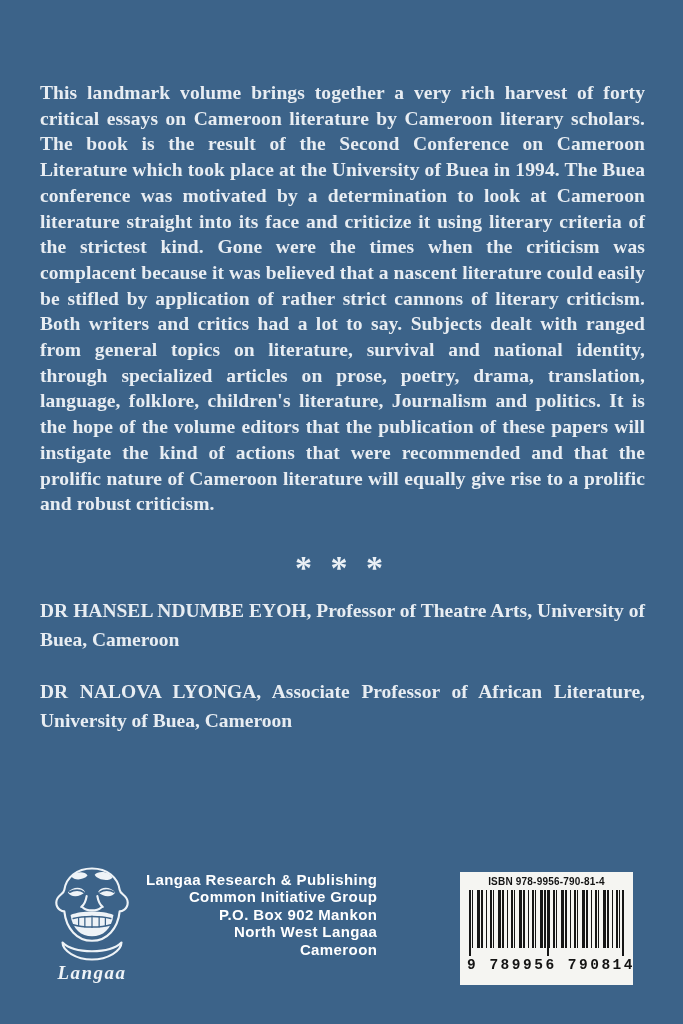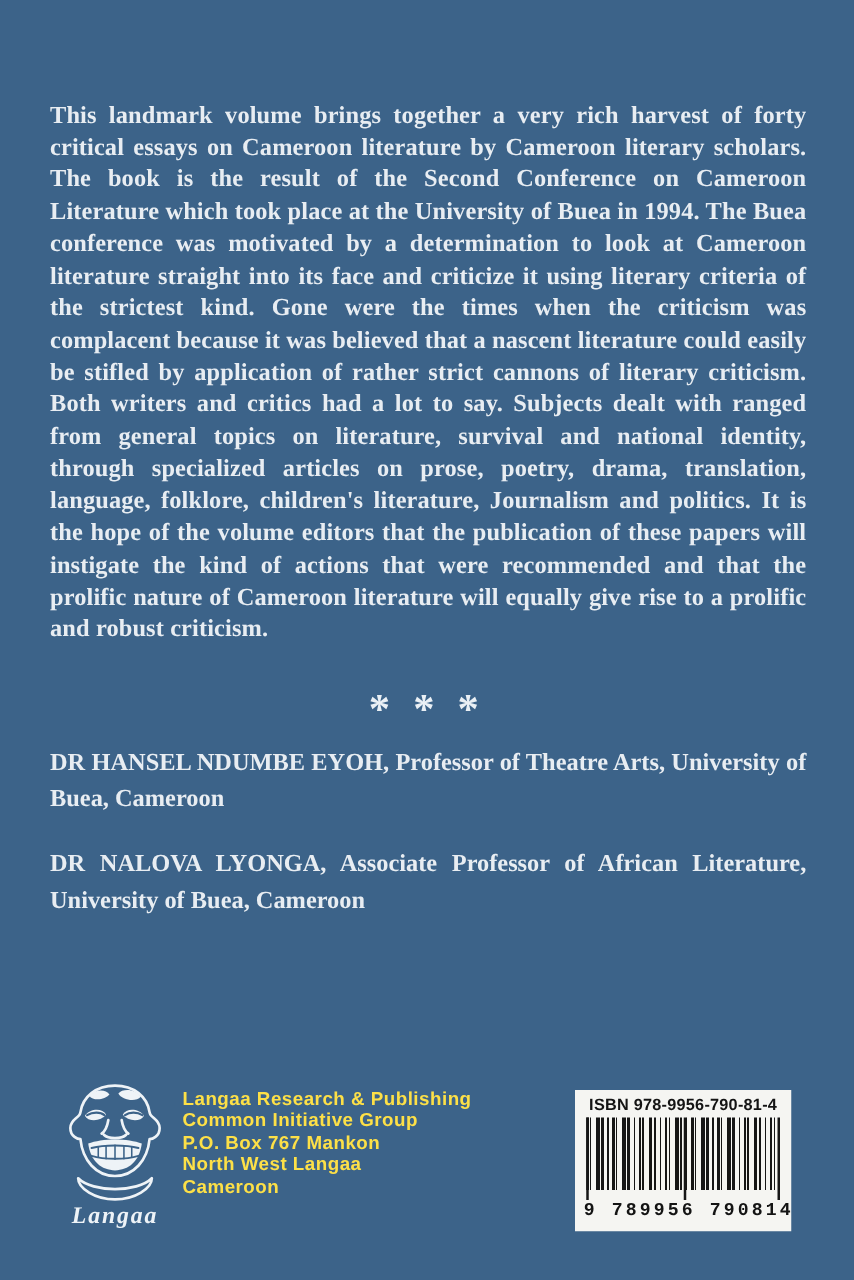--- a/index.html
+++ b/index.html
@@ -65,34 +65,35 @@
     color: #eef3f7;
   }
   .pub-address {
     position: absolute;
     left: 146px; top: 9px;
     font-family: "Liberation Sans", sans-serif;
     font-weight: bold;
     font-size: 15px;
     line-height: 17.4px;
     letter-spacing: 0.4px;
-    color: #fde047;
+    color: #ffffff;
+    text-align: right;
   }
   .barcode {
     position: absolute;
     left: 460px; top: 10px;
     width: 173px; height: 113px;
     background: #f5f5f2;
     box-sizing: border-box;
     padding: 4px 7px 3px 7px;
   }
   .isbn-label {
     font-family: "Liberation Sans", sans-serif;
     font-weight: bold;
-    font-size: 13px;
+    font-size: 10px;
     letter-spacing: 0.2px;
     color: #141414;
     text-align: center;
     white-space: nowrap;
   }
   .bars-wrap {
     position: relative;
     margin-top: 3px;
     height: 66px;
   }
@@ -158,21 +159,21 @@
         <path d="M35 60 L35 69 M42 59 L42 70.5 M50 58.5 L50 71 M58 59 L58 70.5 M65 60 L65 69" stroke="#3c6389" stroke-width="1.4"></path>
 
         <path d="M17 88 C30 101 70 101 83 88 C83 97 68 107 50 107 C32 107 17 97 17 88 Z"></path>
       </svg>
       <div class="logo-text">Langaa</div>
     </div>
 
     <div class="pub-address">
       <div>Langaa Research &amp; Publishing</div>
       <div>Common Initiative Group</div>
-      <div>P.O. Box 767 Mankon</div>
+      <div>P.O. Box 902 Mankon</div>
       <div>North West Langaa</div>
       <div>Cameroon</div>
     </div>
 
     <div class="barcode">
       <div class="isbn-label">ISBN 978-9956-790-81-4</div>
       <div class="bars-wrap">
         <div class="bars"></div>
         <div class="guard g-left"></div>
         <div class="guard g-mid"></div>

